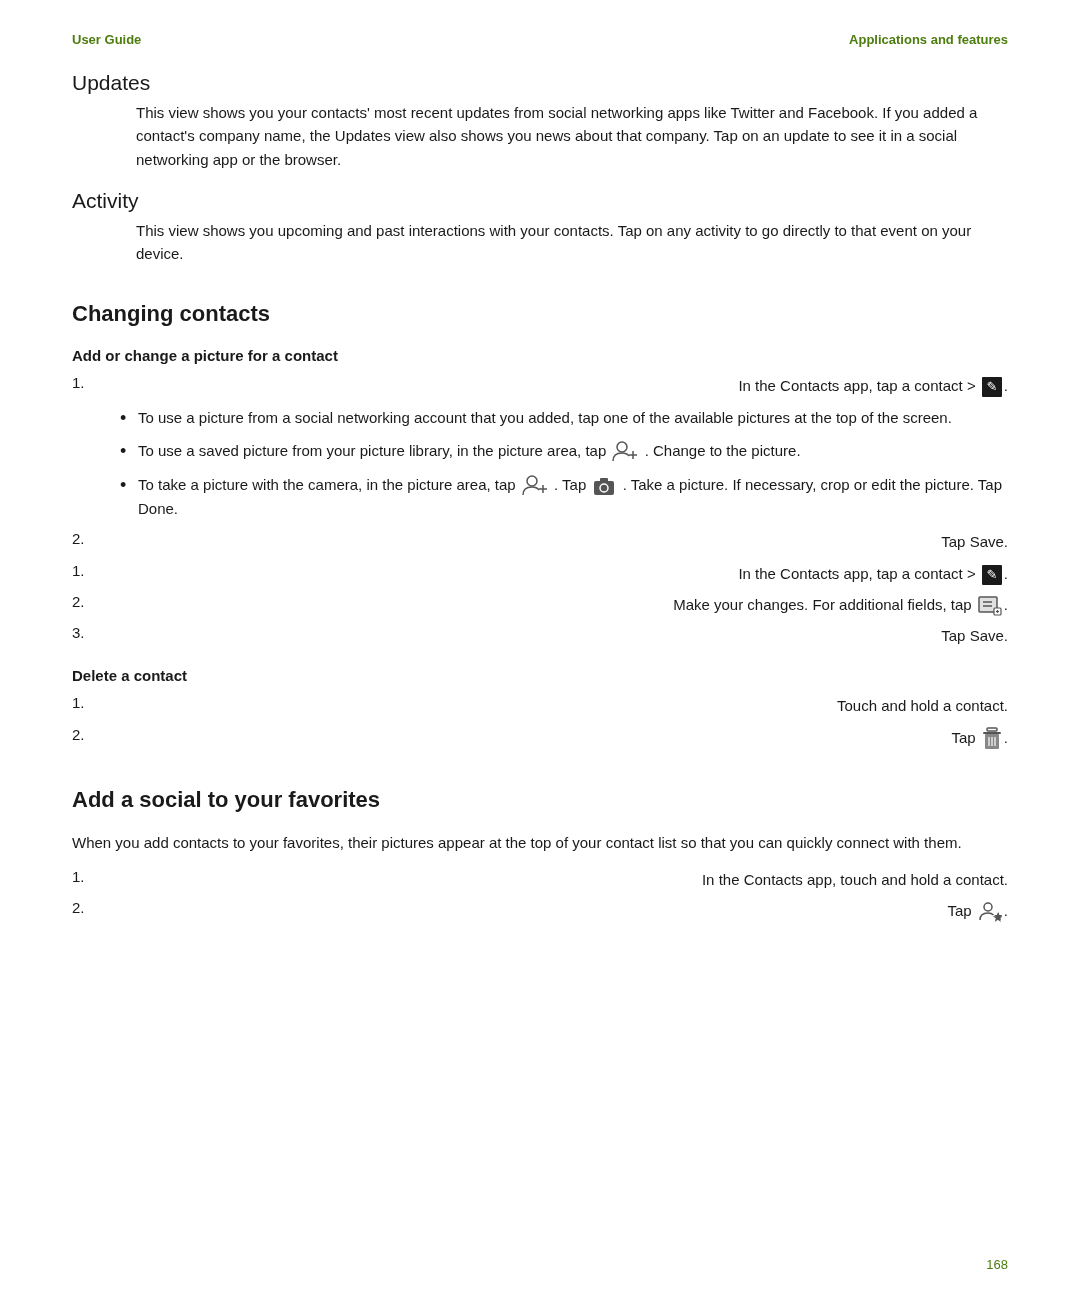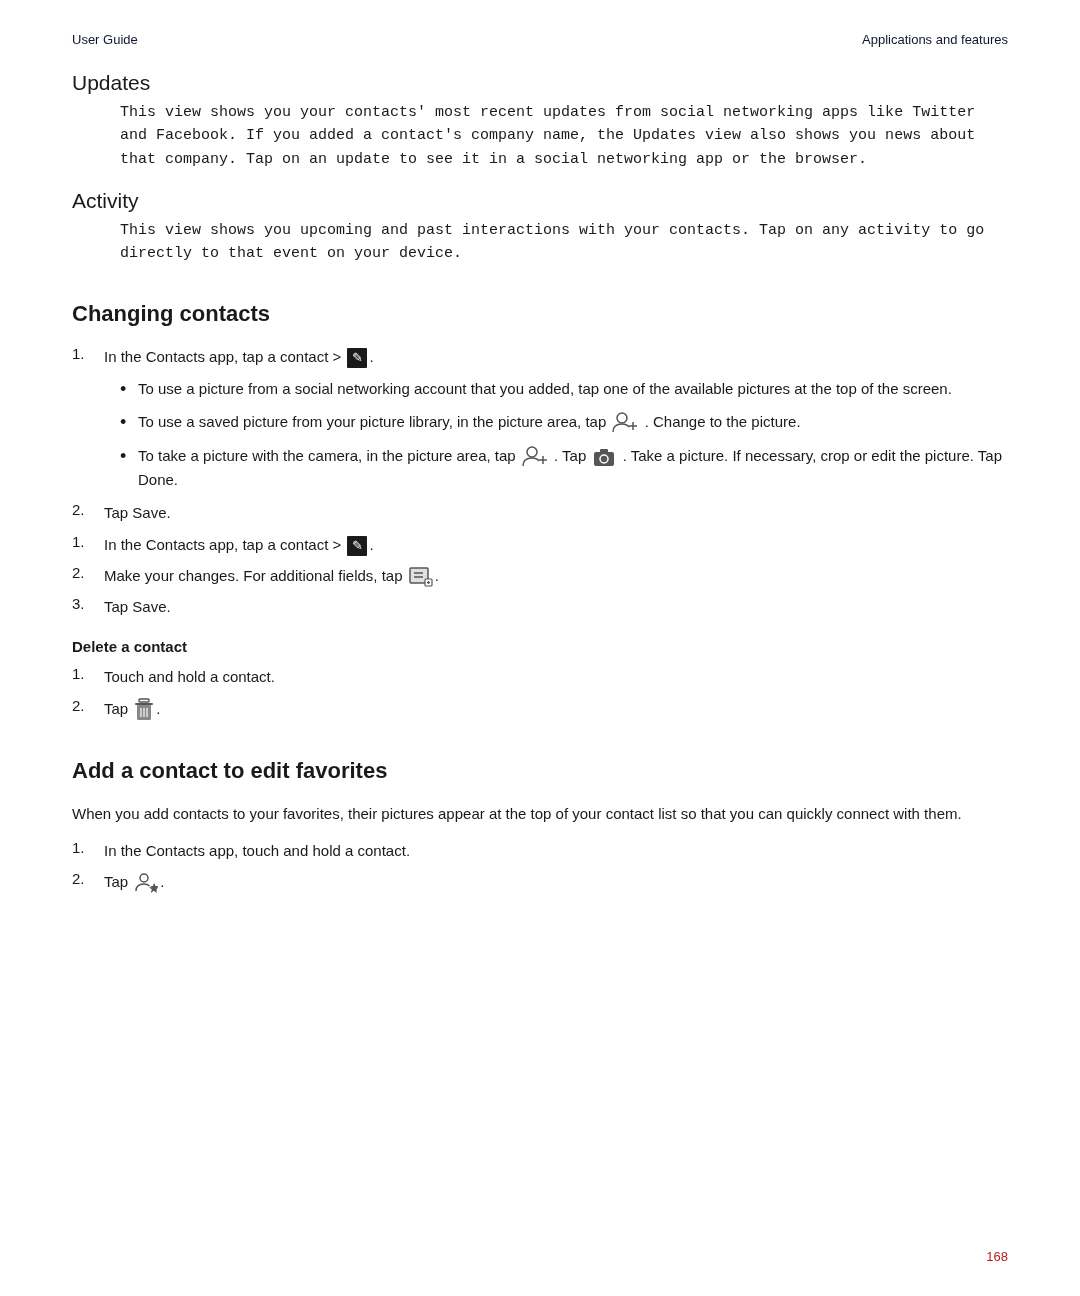--- a/index.html
+++ b/index.html
@@ -23,35 +23,35 @@
     }
 
     .header {
       display: flex;
       justify-content: space-between;
       margin-bottom: 24px;
     }
 
     .header-left, .header-right {
       font-size: 13px;
-      color: #0f172a;
+      color: #4d7c0f;
+      font-weight: bold;
     }
 
     .section-title-bold {
       font-weight: normal;
       font-size: 21px;
       margin-bottom: 6px;
       margin-top: 18px;
     }
 
     .section-body {
-      margin-left: 48px;
+      margin-left: 64px;
       margin-bottom: 6px;
       line-height: 1.55;
-      font-family: Liberation Mono, monospace;
     }
 
     .section-body p {
       margin-bottom: 4px;
     }
 
     .chapter-heading {
       font-size: 22px;
       font-weight: bold;
       margin-top: 36px;
@@ -74,20 +74,21 @@
 
     .numbered-item .num {
       font-size: 15px;
       min-width: 32px;
       font-weight: normal;
     }
 
     .numbered-item .content {
       flex: 1;
       line-height: 1.55;
+      text-align: right;
     }
 
     .bullet-list {
       margin-left: 48px;
       margin-top: 8px;
       margin-bottom: 8px;
     }
 
     .bullet-item {
       display: flex;
@@ -106,24 +107,24 @@
     .bullet-text {
       flex: 1;
     }
 
     b {
       font-weight: normal;
     }
 
     .page-number {
       position: absolute;
-      bottom: 32px;
+      bottom: 24px;
       right: 72px;
       font-size: 13px;
-      color: #b91c1c;
+      color: #4d7c0f;
     }
 
     .pencil-box {
       display: inline-block;
       width: 20px;
       height: 20px;
       background: #1a1a1a;
       vertical-align: middle;
       margin: 0 2px;
       position: relative;
@@ -166,20 +167,21 @@
   <div>
     <div class="section-title-bold">Activity</div>
     <div class="section-body">
       <p>This view shows you upcoming and past interactions with your contacts. Tap on any activity to go directly to that event on your device.</p>
     </div>
   </div>
 
   <div class="chapter-heading">Changing contacts</div>
 
   <div>
+    <div class="subheading">Add or change a picture for a contact</div>
 
     <div class="numbered-item">
       <span class="num">1.</span>
       <span class="content">
         <span>In the Contacts app, tap a contact &gt; </span>
         <span class="pencil-box"></span>.
       </span>
     </div>
 
     <div class="bullet-list">
@@ -288,21 +290,21 @@
           <rect x="3" y="7" width="14" height="15" rx="1" fill="#888"></rect>
           <line x1="7" y1="10" x2="7" y2="19" stroke="#fff" stroke-width="1.2"></line>
           <line x1="10" y1="10" x2="10" y2="19" stroke="#fff" stroke-width="1.2"></line>
           <line x1="13" y1="10" x2="13" y2="19" stroke="#fff" stroke-width="1.2"></line>
         </svg>.
       </span>
     </div>
   </div>
 
   <div>
-    <div class="chapter-heading">Add a contact to edit favorites</div>
+    <div class="chapter-heading">Add a social to your favorites</div>
     <p style="margin-bottom:14px; line-height:1.55;">When you add contacts to your favorites, their pictures appear at the top of your contact list so that you can quickly connect with them.</p>
 
     <div class="numbered-item">
       <span class="num">1.</span>
       <span class="content">In the Contacts app, touch and hold a contact.</span>
     </div>
 
     <div class="numbered-item">
       <span class="num">2.</span>
       <span class="content">

